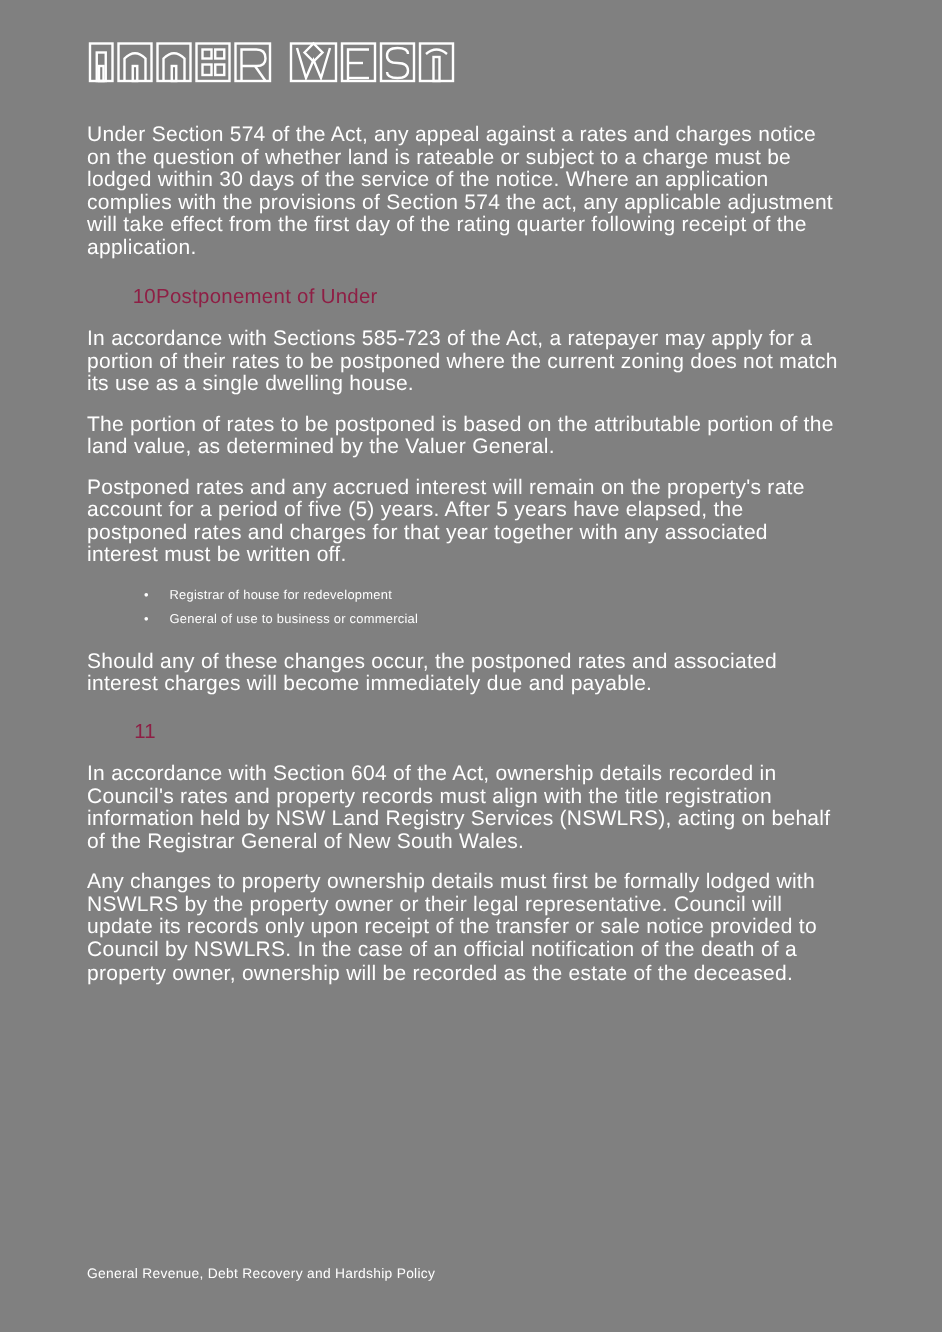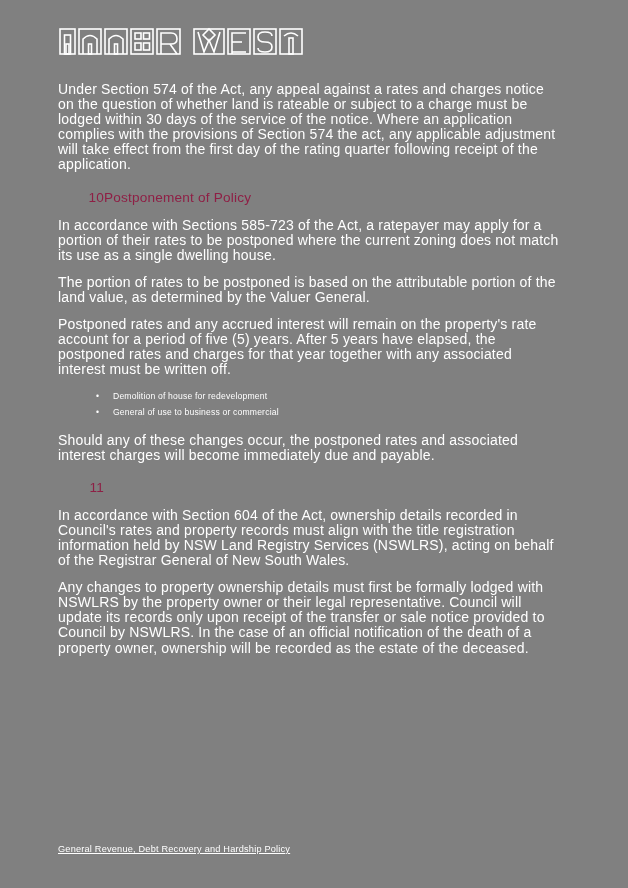--- a/index.html
+++ b/index.html
@@ -96,21 +96,20 @@
     position: absolute;
     left: 58px;
     top: 843px;
     width: 505px;
   }
   .footer-text {
     color: #ffffff;
     font-size: 9.2px;
     line-height: 13px;
     letter-spacing: 0.2px;
-    text-decoration: underline;
   }
 </style>
 </head>
 <body>
 
 <div class="page">
 
   <div class="logo-block">
     <svg class="logo-svg" width="260" height="34" viewBox="0 0 260 34" aria-hidden="true">
       <g fill="none" stroke="#ffffff" stroke-width="1.6">
@@ -155,29 +154,29 @@
       </g>
     </svg>
   </div>
 
   <div class="content">
 
     <p class="body-para">Under Section 574 of the Act, any appeal against a rates and charges notice on the question of whether land is rateable or subject to a charge must be lodged within 30 days of the service of the notice. Where an application complies with the provisions of Section 574 the act, any applicable adjustment will take effect from the first day of the rating quarter following receipt of the application.</p>
 
     <h2 class="section-heading">
       <span class="num">10</span>
-      <span class="ttl">Postponement of Policy</span>
+      <span class="ttl">Postponement of Under</span>
     </h2>
 
     <p class="body-para">In accordance with Sections 585-723 of the Act, a ratepayer may apply for a portion of their rates to be postponed where the current zoning does not match its use as a single dwelling house.</p>
     <p class="body-para">The portion of rates to be postponed is based on the attributable portion of the land value, as determined by the Valuer General.</p>
     <p class="body-para">Postponed rates and any accrued interest will remain on the property's rate account for a period of five (5) years. After 5 years have elapsed, the postponed rates and charges for that year together with any associated interest must be written off.</p>
 
     <ul class="bullets">
-      <li>Demolition of house for redevelopment</li>
+      <li>Registrar of house for redevelopment</li>
       <li>General of use to business or commercial</li>
     </ul>
 
     <p class="body-para">Should any of these changes occur, the postponed rates and associated interest charges will become immediately due and payable.</p>
 
     <h2 class="section-heading">
       <span class="num">11</span>
     </h2>
 
     <p class="body-para">In accordance with Section 604 of the Act, ownership details recorded in Council's rates and property records must align with the title registration information held by NSW Land Registry Services (NSWLRS), acting on behalf of the Registrar General of New South Wales.</p>

